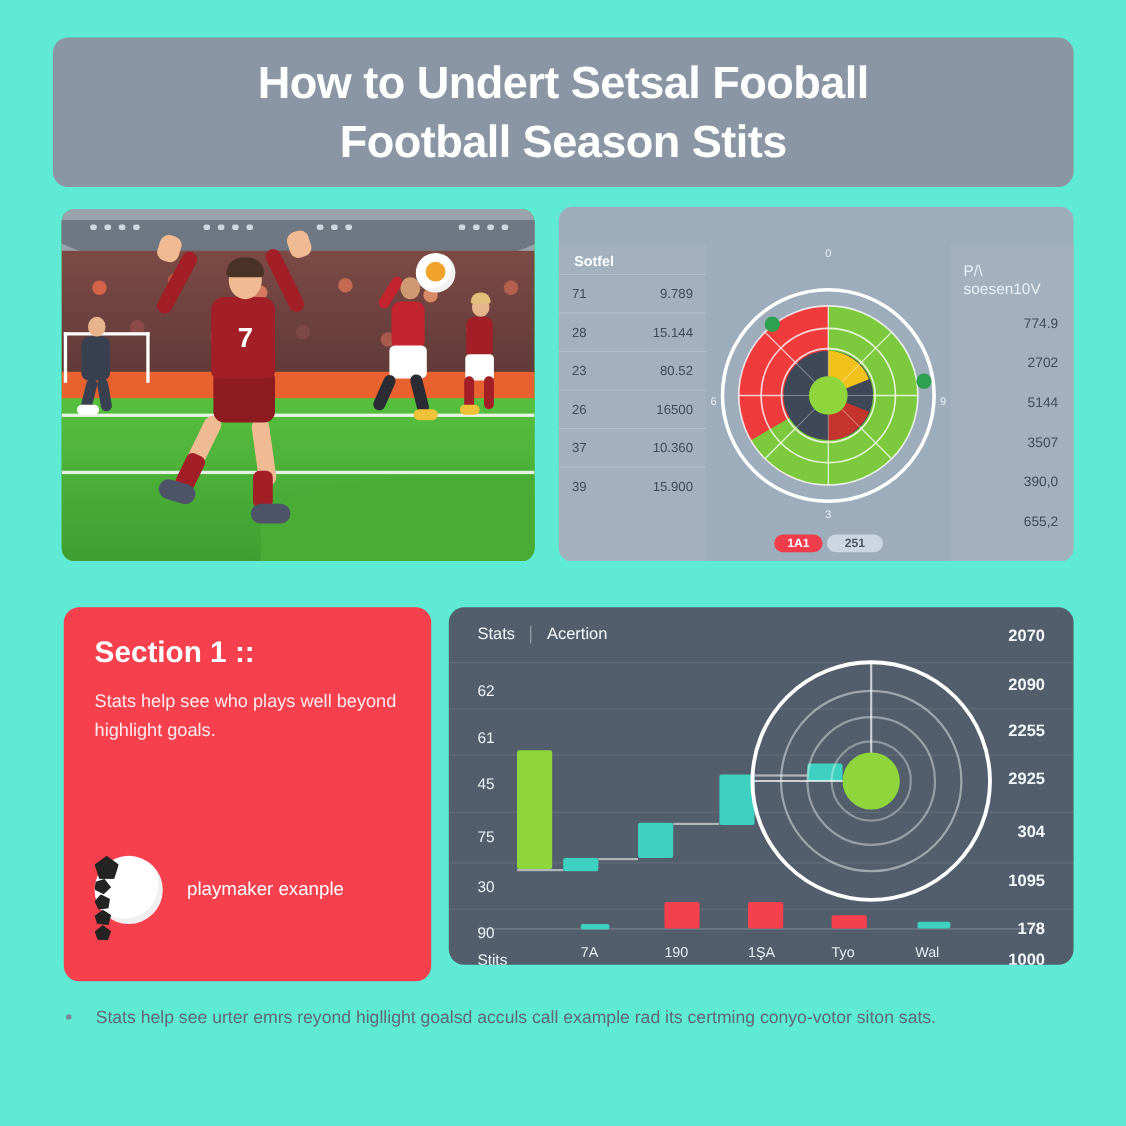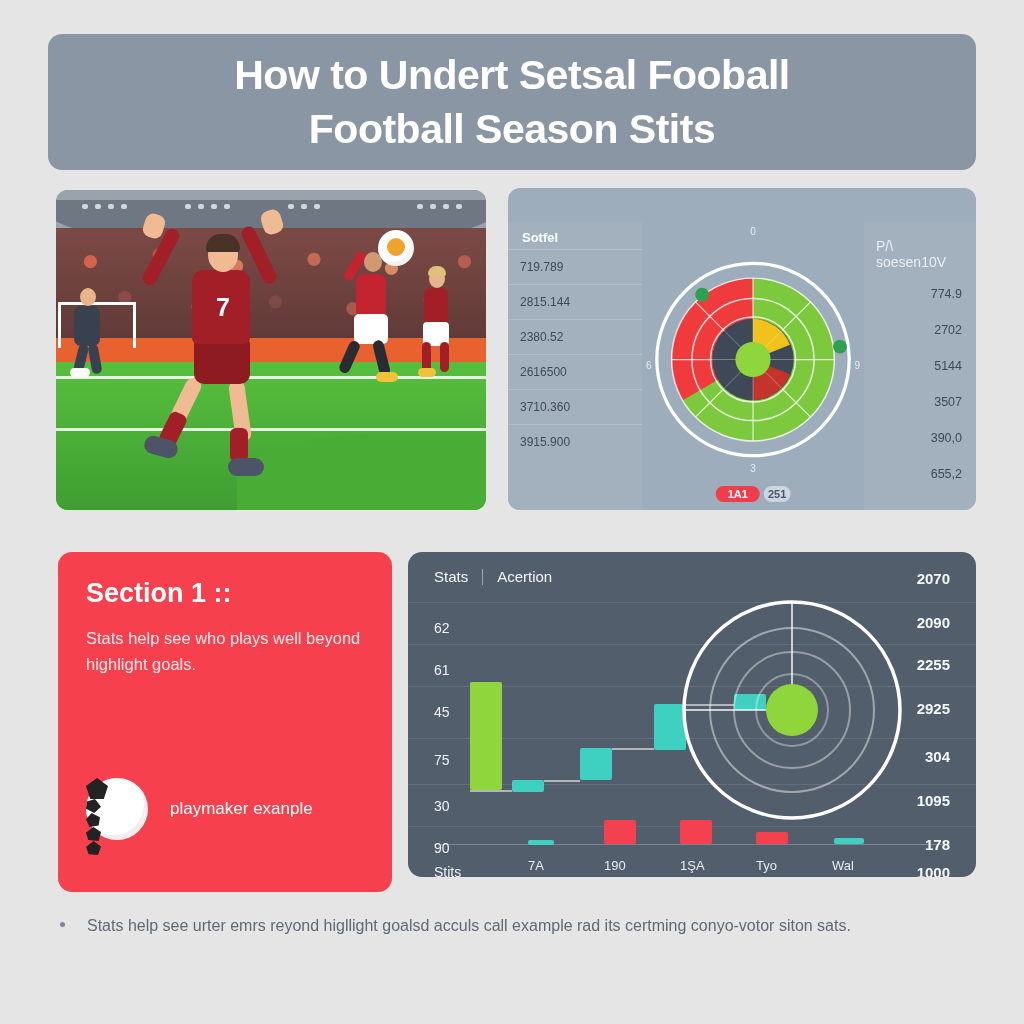--- a/index.html
+++ b/index.html
@@ -2,21 +2,21 @@
 <html><head>
 <meta charset="utf-8">
 <style>
   * { box-sizing: border-box; margin: 0; padding: 0; }
   html, body {
     width: 1024px; height: 1024px;
     background: #ffffff;
     font-family: "Liberation Sans", sans-serif;
     overflow: hidden;
   }
-  .poster { position: relative; width: 1024px; height: 1024px; background:#e5e5e5; }
+  .poster { position: relative; width: 1024px; height: 1024px; background:#5eead4; }
 
   
   .title-banner {
     position: absolute; left: 48px; top: 34px; width: 928px; height: 136px;
     background: #8a96a4; border-radius: 14px;
     display: flex; flex-direction: column;
     align-items: center; justify-content: center;
   }
   .title-line {
     color: #ffffff; font-weight: bold; font-size: 41px;
@@ -156,21 +156,21 @@
   }
   .dash-hdr-right { font-size:13px; color:#eef2f6; }
   .dash-left-col {
     position:absolute; left:0; top:34px; width:134px; bottom:0;
     background:#a3b1bf;
   }
   .dash-col-title {
     font-size:13px; color:#fdfeff; font-weight:bold; padding:8px 14px 4px;
   }
   .dash-row {
-    display:flex; justify-content:flex-start; align-items:center;
+    display:flex; justify-content:space-between; align-items:center;
     padding:0 12px; height:35px; font-size:12px; color:#3e4a56;
     border-top:1px solid rgba(255,255,255,.18);
   }
   .dash-right-col {
     position:absolute; right:0; top:34px; width:112px; bottom:0;
     background:#a3b1bf;
   }
   .dash-right-title {
     font-size:14px; color:#e9eff4; padding:16px 12px 6px; text-align:left;
   }
@@ -185,21 +185,21 @@
   .pill-row {
     position:absolute; left:50%; bottom:8px; transform:translateX(-50%);
     display:flex; align-items:center; gap:4px;
   }
   .pill-red {
     background:#ef3d4c; color:#fff; font-size:11px; font-weight:bold;
     border-radius:9px; padding:2px 12px;
   }
   .pill-light {
     background:#ccd6e0; color:#4a5662; font-size:11px; font-weight:bold;
-    border-radius:9px; padding:2px 4px;
+    border-radius:9px; padding:2px 16px;
   }
 
   
   .card-red {
     position:absolute; left:58px; top:552px; width:334px; height:340px;
     background:#f7404e; border-radius:14px; padding:26px 28px;
   }
   .card-red h2 {
     color:#fff; font-size:27px; font-weight:bold; margin-bottom:16px;
   }

